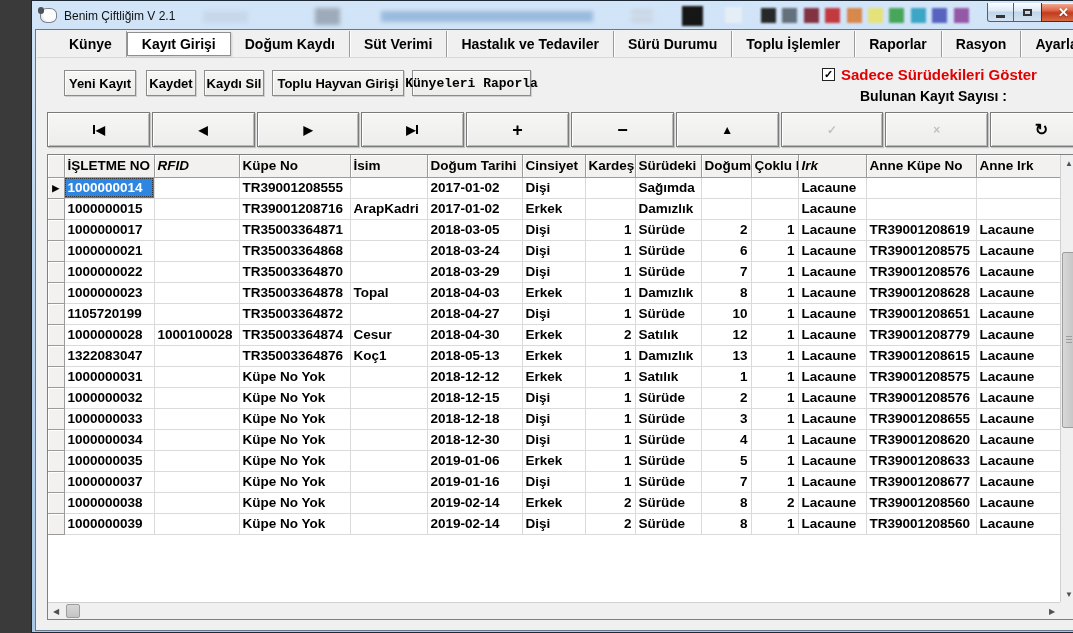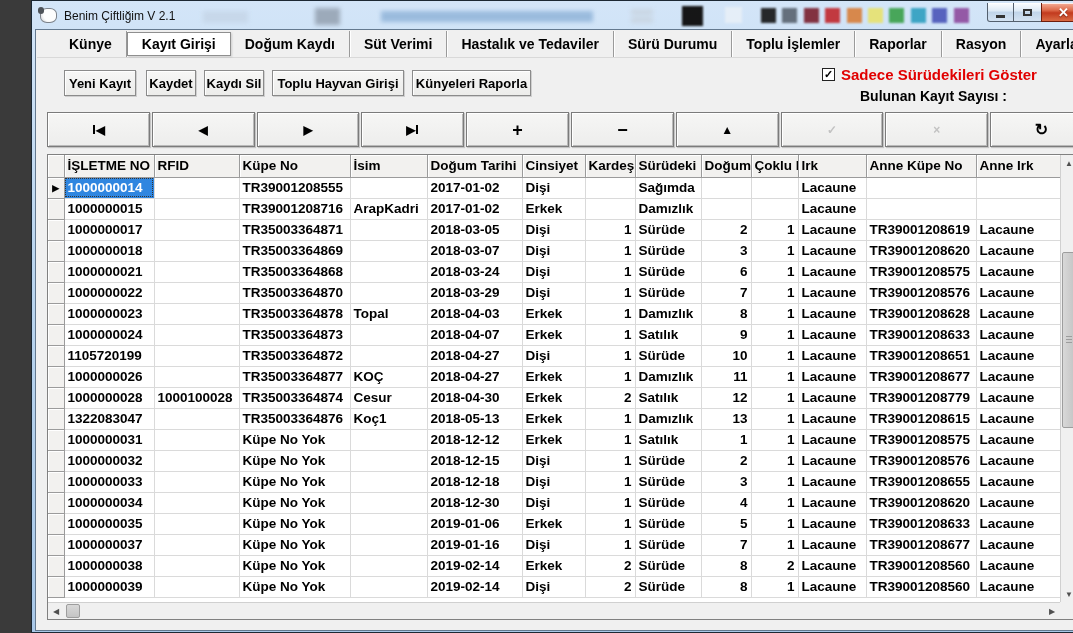--- a/index.html
+++ b/index.html
@@ -165,21 +165,21 @@
         </button>
         <button class="pbtn" style="width: 50px;">
           <span>Kaydet</span>
         </button>
         <button class="pbtn" style="width: 60px;">
           <span>Kaydı Sil</span>
         </button>
         <button class="pbtn" style="width: 132px;">
           <span>Toplu Hayvan Girişi</span>
         </button>
-        <button class="pbtn" style="width: 119px;">
+        <button class="pbtn" style="width: 119px; font-family: Liberation Mono, monospace;">
           <span>Künyeleri Raporla</span>
         </button>
       </div>
 
     <div class="filter-row">
       <span class="checkbox">✓</span>
       <span class="filter-label">Sadece Sürüdekileri Göster</span>
     </div>
     <div class="count-row">
       <span>Bulunan Kayıt Sayısı :</span>
@@ -221,30 +221,30 @@
         </div>
       </div>
 
     <div class="grid">
       <div class="grid-scroll">
         <table>
           <thead>
             <tr>
                 <th class="ind"></th>
                 <th style="width: 90px;"><span>İŞLETME NO</span></th>
-                <th style="width: 85px;"><span>RFID</span></th>
+                <th style="width: 85px; font-style: italic;"><span>RFID</span></th>
                 <th style="width: 111px;"><span>Küpe No</span></th>
                 <th style="width: 77px;"><span>İsim</span></th>
                 <th style="width: 95px;"><span>Doğum Tarihi</span></th>
                 <th style="width: 63px;"><span>Cinsiyet</span></th>
                 <th style="width: 50px;"><span>Kardeş</span></th>
                 <th style="width: 66px;"><span>Sürüdeki</span></th>
                 <th style="width: 50px;"><span>Doğum</span></th>
                 <th style="width: 47px;"><span>Çoklu I</span></th>
-                <th style="width: 68px;"><span>Irk</span></th>
+                <th style="width: 68px; font-style: italic;"><span>Irk</span></th>
                 <th style="width: 110px;"><span>Anne Küpe No</span></th>
                 <th style="width: 86px;"><span>Anne Irk</span></th>
               </tr>
           </thead>
           <tbody>
               <tr>
                 <td class="ind">▶</td>
                 <td class="sel">1000000014</td>
                 <td></td>
                 <td>TR39001208555</td>
@@ -286,36 +286,20 @@
                 <td class="num">1</td>
                 <td>Sürüde</td>
                 <td class="num">2</td>
                 <td class="num">1</td>
                 <td>Lacaune</td>
                 <td>TR39001208619</td>
                 <td>Lacaune</td>
               </tr>
               <tr>
                 <td class="ind"></td>
-                <td>1000000018</td>
-                <td></td>
-                <td>TR35003364869</td>
-                <td></td>
-                <td>2018-03-07</td>
-                <td>Dişi</td>
-                <td class="num">1</td>
-                <td>Sürüde</td>
-                <td class="num">3</td>
-                <td class="num">1</td>
-                <td>Lacaune</td>
-                <td>TR39001208620</td>
-                <td>Lacaune</td>
-              </tr>
-              <tr>
-                <td class="ind"></td>
                 <td>1000000021</td>
                 <td></td>
                 <td>TR35003364868</td>
                 <td></td>
                 <td>2018-03-24</td>
                 <td>Dişi</td>
                 <td class="num">1</td>
                 <td>Sürüde</td>
                 <td class="num">6</td>
                 <td class="num">1</td>
@@ -350,64 +334,32 @@
                 <td class="num">1</td>
                 <td>Damızlık</td>
                 <td class="num">8</td>
                 <td class="num">1</td>
                 <td>Lacaune</td>
                 <td>TR39001208628</td>
                 <td>Lacaune</td>
               </tr>
               <tr>
                 <td class="ind"></td>
-                <td>1000000024</td>
-                <td></td>
-                <td>TR35003364873</td>
-                <td></td>
-                <td>2018-04-07</td>
-                <td>Erkek</td>
-                <td class="num">1</td>
-                <td>Satılık</td>
-                <td class="num">9</td>
-                <td class="num">1</td>
-                <td>Lacaune</td>
-                <td>TR39001208633</td>
-                <td>Lacaune</td>
-              </tr>
-              <tr>
-                <td class="ind"></td>
                 <td>1105720199</td>
                 <td></td>
                 <td>TR35003364872</td>
                 <td></td>
                 <td>2018-04-27</td>
                 <td>Dişi</td>
                 <td class="num">1</td>
                 <td>Sürüde</td>
                 <td class="num">10</td>
                 <td class="num">1</td>
                 <td>Lacaune</td>
                 <td>TR39001208651</td>
-                <td>Lacaune</td>
-              </tr>
-              <tr>
-                <td class="ind"></td>
-                <td>1000000026</td>
-                <td></td>
-                <td>TR35003364877</td>
-                <td>KOÇ</td>
-                <td>2018-04-27</td>
-                <td>Erkek</td>
-                <td class="num">1</td>
-                <td>Damızlık</td>
-                <td class="num">11</td>
-                <td class="num">1</td>
-                <td>Lacaune</td>
-                <td>TR39001208677</td>
                 <td>Lacaune</td>
               </tr>
               <tr>
                 <td class="ind"></td>
                 <td>1000000028</td>
                 <td>1000100028</td>
                 <td>TR35003364874</td>
                 <td>Cesur</td>
                 <td>2018-04-30</td>
                 <td>Erkek</td>

